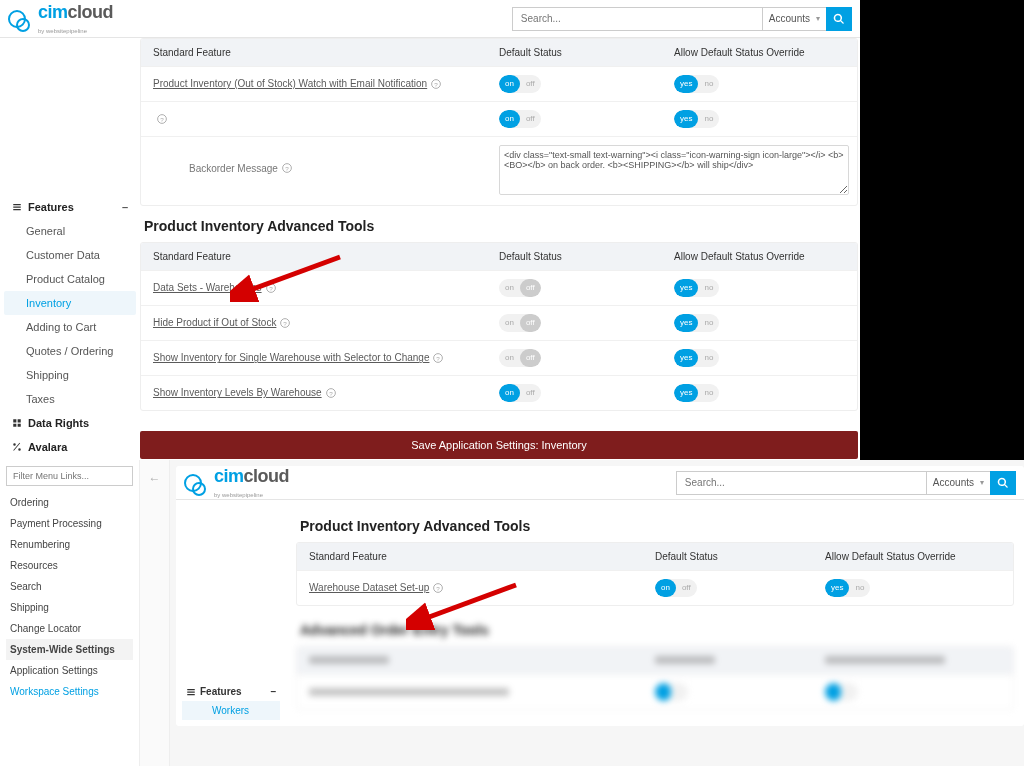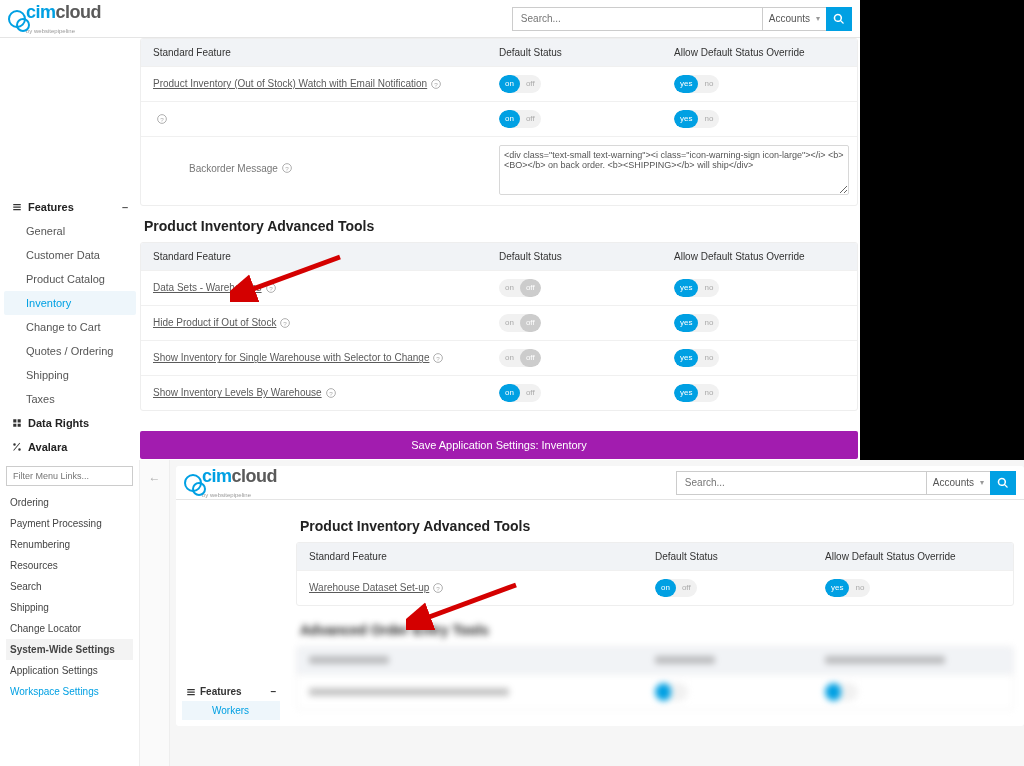--- a/index.html
+++ b/index.html
@@ -6,21 +6,21 @@
   body { font-family: Arial, Helvetica, sans-serif; font-size: 11px; color: #333; background: #000; width: 1024px; }
   a { text-decoration: none; }
 
   
   .panel { background: #fff; position: relative; }
   .panel-top { width: 860px; height: 460px; }
   .panel-bot { width: 1024px; height: 306px; margin-top: 0; display: flex; align-items: stretch; }
 
   
   .topbar { height: 38px; display: flex; align-items: center; padding: 0 8px; border-bottom: 1px solid #e5e5e5; }
-  .logo { display: flex; align-items: center; gap: 0; }
+  .logo { display: flex; align-items: center; gap: 12px; }
   .logo-icon { width: 18px; height: 18px; border: 2px solid #00a0e3; border-radius: 50%; position: relative; }
   .logo-icon::after { content: ""; position: absolute; width: 10px; height: 10px; border: 2px solid #00a0e3; border-radius: 50%; left: 6px; top: 6px; }
   .logo-text { font-size: 18px; font-weight: 700; letter-spacing: -0.5px; }
   .logo-text .cim { color: #00a0e3; }
   .logo-text .cloud { color: #5a5a5a; }
   .logo-sub { font-size: 6px; color: #999; margin-top: -2px; }
   .topbar-spacer { flex: 1; }
   .searchgrp { display: flex; height: 24px; }
   .searchgrp input { width: 250px; border: 1px solid #ccc; padding: 0 8px; font-size: 10px; border-right: none; }
   .searchgrp .sel { border: 1px solid #ccc; padding: 0 6px; font-size: 10px; display: flex; align-items: center; gap: 6px; border-right: none; background: #fff; color: #555; }
@@ -54,21 +54,21 @@
 
   .toggle { display: inline-flex; align-items: center; background: #f1f1f1; border-radius: 11px; height: 18px; overflow: hidden; }
   .toggle span { font-size: 8px; padding: 0 6px; line-height: 18px; color: #aaa; }
   .toggle span.on { background: #00a0e3; color: #fff; border-radius: 11px; }
   .toggle span.yes { background: #00a0e3; color: #fff; border-radius: 11px; }
 
   .msgrow { align-items: flex-start; }
   .msgrow .c1 { padding-top: 18px; padding-left: 40px; color: #777; font-size: 10px; }
   .msgrow textarea { width: 350px; height: 50px; border: 1px solid #d8d8d8; border-radius: 2px; font-size: 9px; padding: 4px; color: #555; resize: both; font-family: inherit; }
 
-  .savebtn { width: 100%; background: #a21caf; color: #fff; text-align: center; padding: 8px 0; font-size: 11px; border-radius: 2px; cursor: pointer; margin-top: 20px; }
+  .savebtn { width: 100%; background: #7f1d1d; color: #fff; text-align: center; padding: 8px 0; font-size: 11px; border-radius: 2px; cursor: pointer; margin-top: 20px; }
 
   .arrow { position: absolute; pointer-events: none; }
 
   
   .filtcol { width: 140px; background: #fff; padding: 6px; border-right: 1px solid #eee; flex-shrink: 0; }
   .filtcol input { width: 100%; border: 1px solid #ccc; padding: 4px 6px; font-size: 9px; margin-bottom: 6px; }
   .filtcol .fitem { padding: 5px 4px; font-size: 10px; color: #444; }
   .filtcol .fitem.bold { font-weight: 700; background: #f3f3f3; }
   .filtcol .fitem.active { color: #00a0e3; }
 
@@ -123,21 +123,21 @@
         <svg class="side-icon" viewBox="0 0 16 16" width="10" height="10">
             <path fill="#333" d="M2 3h12v2H2zm0 4h12v2H2zm0 4h12v2H2z"></path>
           </svg>
         <span>Features</span>
         <span class="exp">–</span>
       </div>
       <div class="side-item">General</div>
       <div class="side-item">Customer Data</div>
       <div class="side-item">Product Catalog</div>
       <div class="side-item active">Inventory</div>
-      <div class="side-item">Change to Cart</div>
+      <div class="side-item">Adding to Cart</div>
       <div class="side-item">Quotes / Ordering</div>
       <div class="side-item">Shipping</div>
       <div class="side-item">Taxes</div>
       <div class="side-group">
         <svg class="side-icon" viewBox="0 0 16 16" width="10" height="10">
             <path fill="#333" d="M2 2h5v5H2zm7 0h5v5H9zm-7 7h5v5H2zm7 0h5v5H9z"></path>
           </svg>
         <span>Data Rights</span>
       </div>
       <div class="side-group">

